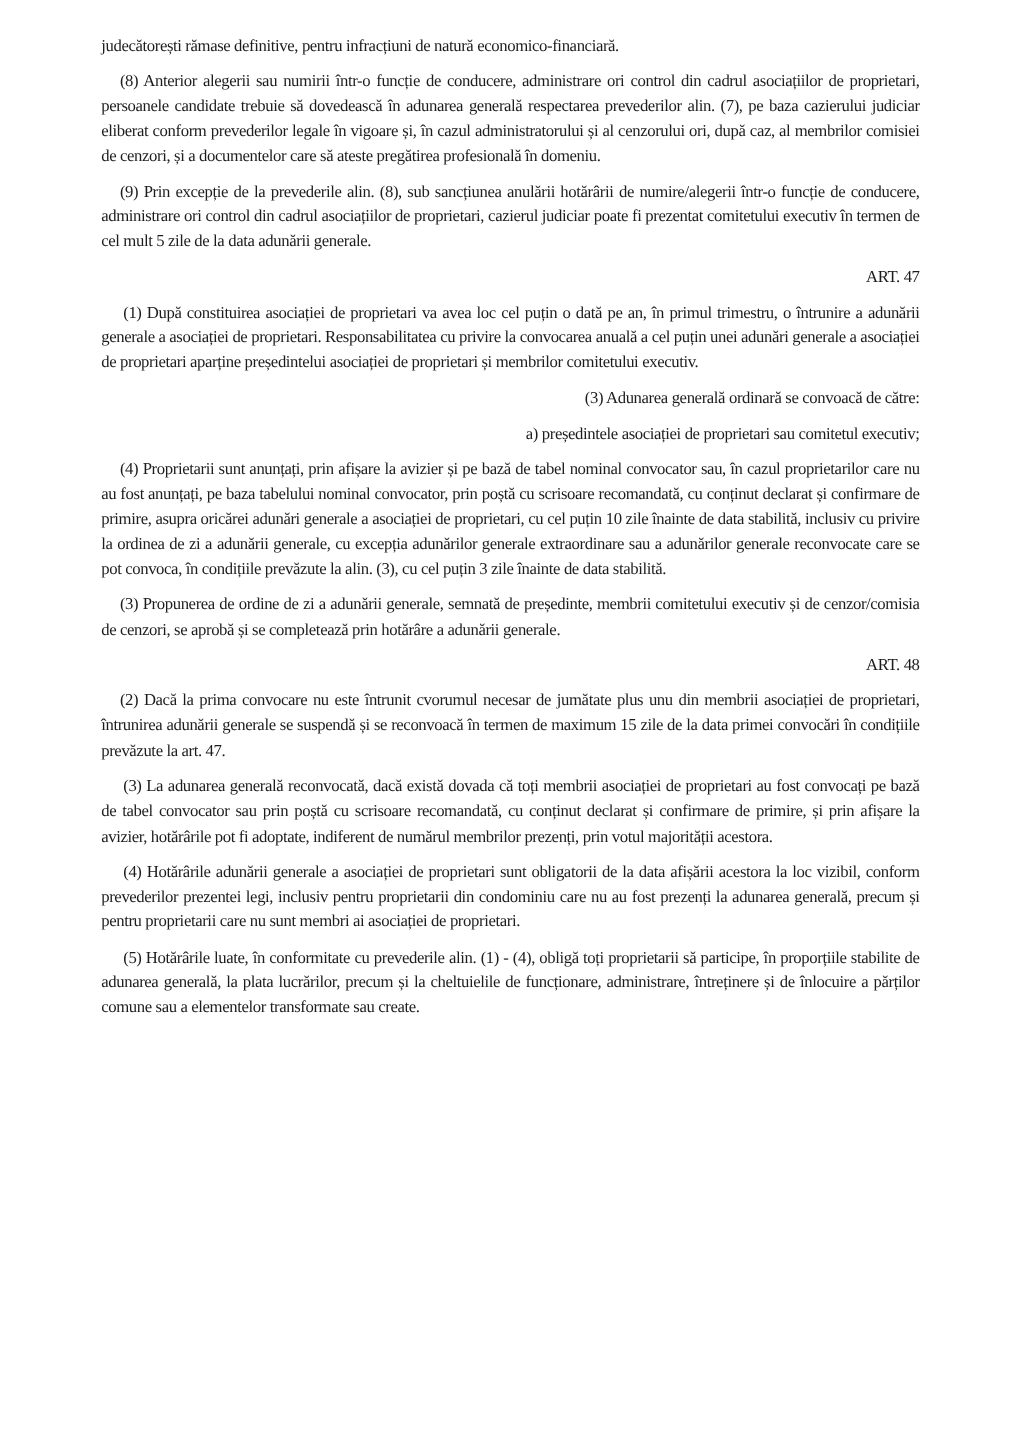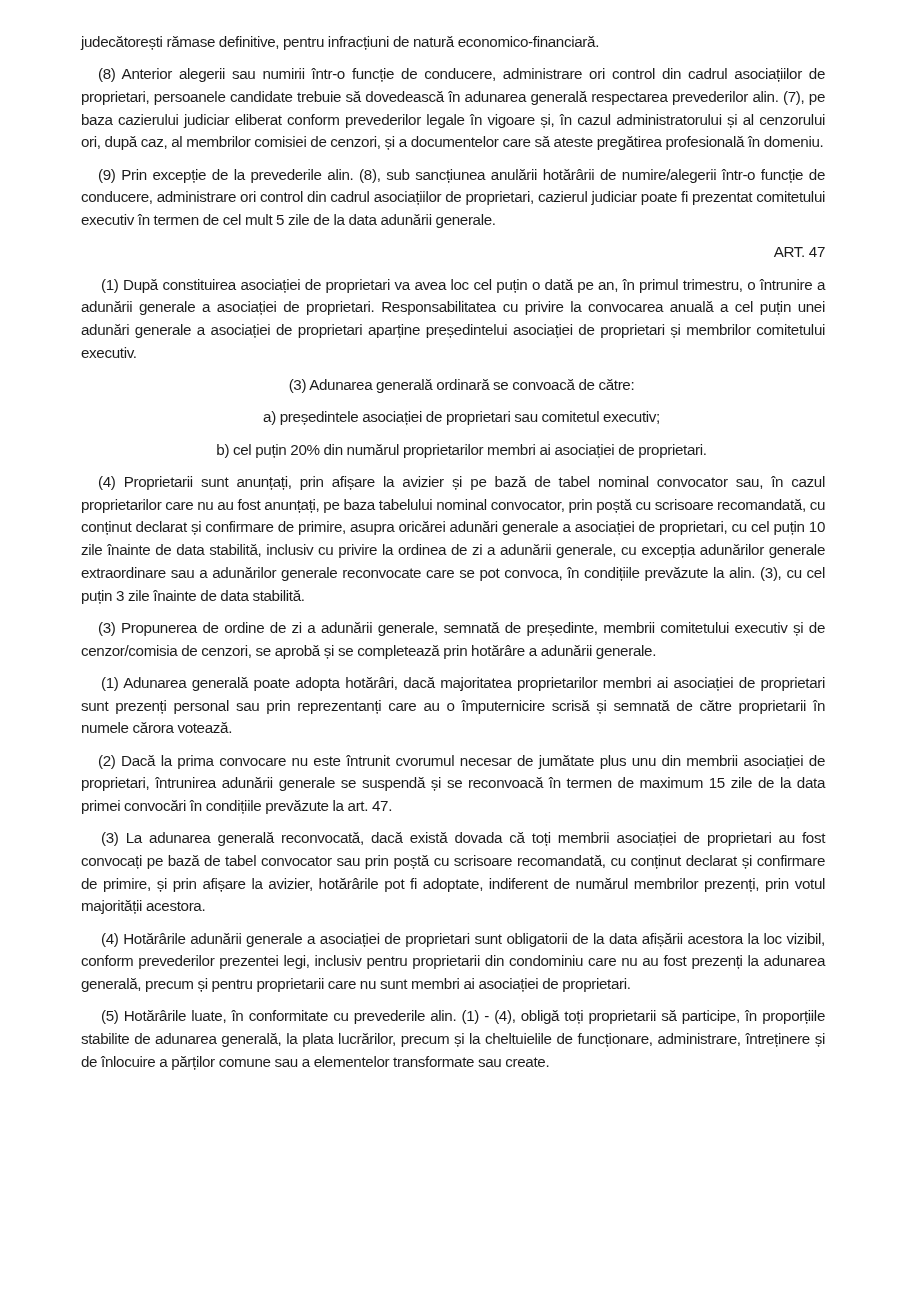--- a/index.html
+++ b/index.html
@@ -10,59 +10,59 @@
   body {
     width: 919px;
     height: 1301px;
     position: relative;
     overflow: hidden;
     font-family: "Liberation Sans", "DejaVu Sans", sans-serif;
     color: #1c1c1c;
   }
   .page {
     position: absolute;
-    left: 81px;
+    left: 92px;
     top: 31px;
     width: 744px;
+    font-family: Liberation Serif, serif;
   }
   .para {
     margin: 0 0 9.6px 0;
     font-size: 15.2px;
     line-height: 22.7px;
     text-align: justify;
     text-indent: 17px;
     letter-spacing: -0.35px;
     word-spacing: 0px;
   }
   .para.first {
     text-indent: 0;
   }
   .para.article {
     text-indent: 17px;
     text-align: right;
   }
   .para.list-item {
-    text-align: center;
+    text-align: right;
   }
   .para.indent-more {
     text-indent: 20px;
   }
 </style>
 </head>
 <body>
 
 <div class="page">
   <p class="para first">judecătorești rămase definitive, pentru infracțiuni de natură economico-financiară.</p>
   <p class="para">(8) Anterior alegerii sau numirii într-o funcție de conducere, administrare ori control din cadrul asociațiilor de proprietari, persoanele candidate trebuie să dovedească în adunarea generală respectarea prevederilor alin. (7), pe baza cazierului judiciar eliberat conform prevederilor legale în vigoare și, în cazul administratorului și al cenzorului ori, după caz, al membrilor comisiei de cenzori, și a documentelor care să ateste pregătirea profesională în domeniu.</p>
   <p class="para">(9) Prin excepție de la prevederile alin. (8), sub sancțiunea anulării hotărârii de numire/alegerii într-o funcție de conducere, administrare ori control din cadrul asociațiilor de proprietari, cazierul judiciar poate fi prezentat comitetului executiv în termen de cel mult 5 zile de la data adunării generale.</p>
   <p class="para article">ART. 47</p>
   <p class="para indent-more">(1) După constituirea asociației de proprietari va avea loc cel puțin o dată pe an, în primul trimestru, o întrunire a adunării generale a asociației de proprietari. Responsabilitatea cu privire la convocarea anuală a cel puțin unei adunări generale a asociației de proprietari aparține președintelui asociației de proprietari și membrilor comitetului executiv.</p>
   <p class="para list-item">(3) Adunarea generală ordinară se convoacă de către:</p>
   <p class="para list-item">a) președintele asociației de proprietari sau comitetul executiv;</p>
-  <p class="para list-item">b) cel puțin 20% din numărul proprietarilor membri ai asociației de proprietari.</p>
   <p class="para">(4) Proprietarii sunt anunțați, prin afișare la avizier și pe bază de tabel nominal convocator sau, în cazul proprietarilor care nu au fost anunțați, pe baza tabelului nominal convocator, prin poștă cu scrisoare recomandată, cu conținut declarat și confirmare de primire, asupra oricărei adunări generale a asociației de proprietari, cu cel puțin 10 zile înainte de data stabilită, inclusiv cu privire la ordinea de zi a adunării generale, cu excepția adunărilor generale extraordinare sau a adunărilor generale reconvocate care se pot convoca, în condițiile prevăzute la alin. (3), cu cel puțin 3 zile înainte de data stabilită.</p>
   <p class="para">(3) Propunerea de ordine de zi a adunării generale, semnată de președinte, membrii comitetului executiv și de cenzor/comisia de cenzori, se aprobă și se completează prin hotărâre a adunării generale.</p>
-  <p class="para indent-more">(1) Adunarea generală poate adopta hotărâri, dacă majoritatea proprietarilor membri ai asociației de proprietari sunt prezenți personal sau prin reprezentanți care au o împuternicire scrisă și semnată de către proprietarii în numele cărora votează.</p>
+  <p class="para article">ART. 48</p>
   <p class="para">(2) Dacă la prima convocare nu este întrunit cvorumul necesar de jumătate plus unu din membrii asociației de proprietari, întrunirea adunării generale se suspendă și se reconvoacă în termen de maximum 15 zile de la data primei convocări în condițiile prevăzute la art. 47.</p>
   <p class="para indent-more">(3) La adunarea generală reconvocată, dacă există dovada că toți membrii asociației de proprietari au fost convocați pe bază de tabel convocator sau prin poștă cu scrisoare recomandată, cu conținut declarat și confirmare de primire, și prin afișare la avizier, hotărârile pot fi adoptate, indiferent de numărul membrilor prezenți, prin votul majorității acestora.</p>
   <p class="para indent-more">(4) Hotărârile adunării generale a asociației de proprietari sunt obligatorii de la data afișării acestora la loc vizibil, conform prevederilor prezentei legi, inclusiv pentru proprietarii din condominiu care nu au fost prezenți la adunarea generală, precum și pentru proprietarii care nu sunt membri ai asociației de proprietari.</p>
   <p class="para indent-more">(5) Hotărârile luate, în conformitate cu prevederile alin. (1) - (4), obligă toți proprietarii să participe, în proporțiile stabilite de adunarea generală, la plata lucrărilor, precum și la cheltuielile de funcționare, administrare, întreținere și de înlocuire a părților comune sau a elementelor transformate sau create.</p>
 </div>
 
 </body></html>

